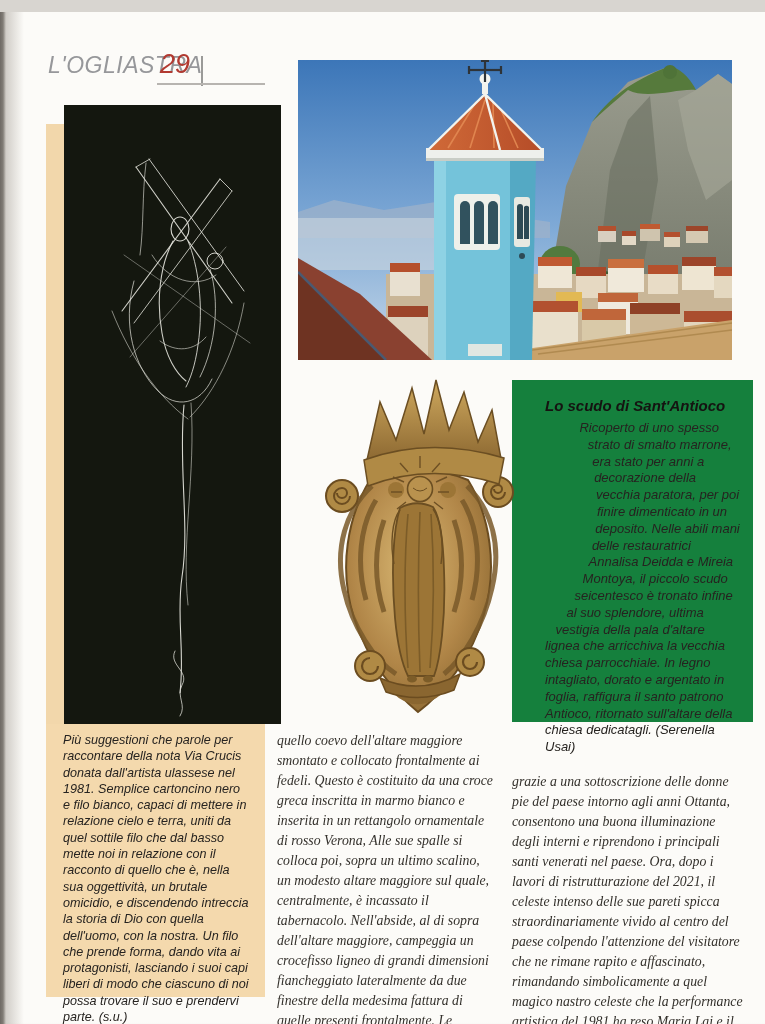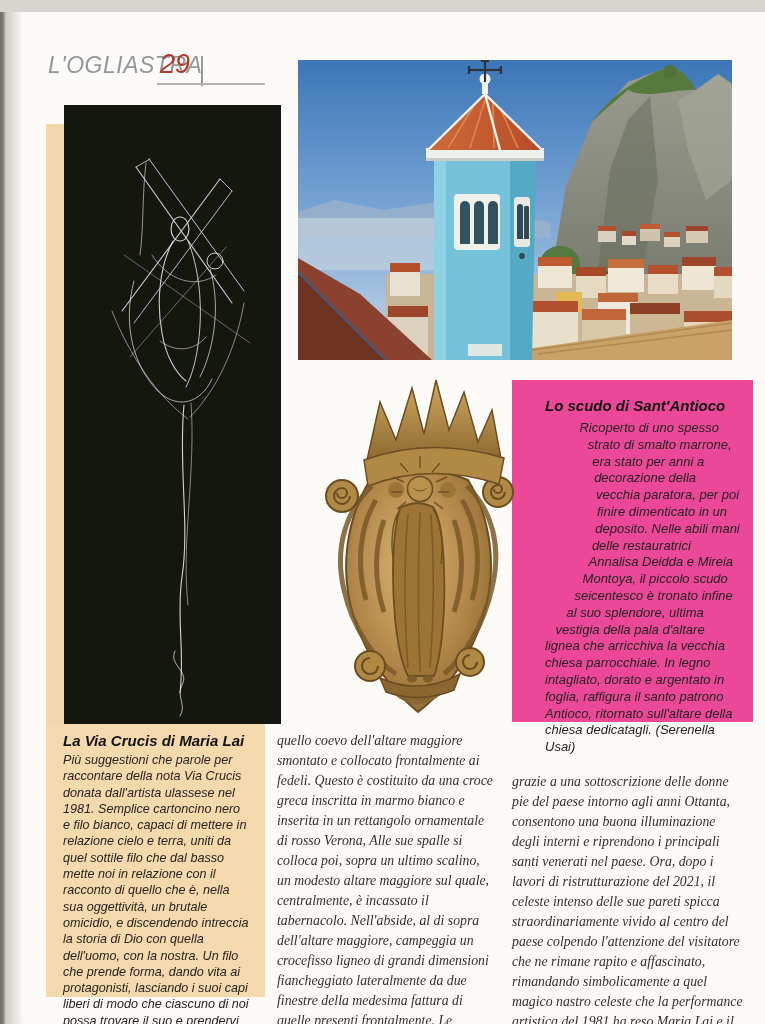--- a/index.html
+++ b/index.html
@@ -28,21 +28,21 @@
   .black-card{position:absolute;left:64px;top:93px;width:217px;height:619px;background:#14170f;}
   .black-card svg{display:block;}
 
   
   .church-photo{position:absolute;left:298px;top:48px;width:434px;height:300px;overflow:hidden;}
   .church-photo svg{display:block;}
 
   
   .scudo-box{
     position:absolute;left:512px;top:368px;width:241px;height:342px;
-    background:#ec4899;box-sizing:border-box;padding:17px 13px 0 33px;
+    background:#15803d;box-sizing:border-box;padding:17px 13px 0 33px;
   }
   .scudo-box h3{margin:0 0 6px 0;font-size:15px;font-weight:700;color:#151311;}
   .scudo-body{font-size:13px;line-height:16.8px;color:#262320;}
   .scudo-wrap-spacer{
     float:left;width:72px;height:212px;margin-top:44px;margin-left:-20px;
     shape-outside:polygon(0px 0px,26px 0px,46px 40px,52px 92px,42px 142px,16px 196px,0px 212px);
   }
 
   
   .shield-art{position:absolute;left:312px;top:356px;width:215px;height:352px;}
@@ -286,21 +286,20 @@
       <path d="M88,140 C81,162 79,204 83,250 C86,282 92,300 96,308 L122,308 C128,292 134,252 132,202 C131,166 126,146 121,139 Q104,131 88,140 Z" fill="#9c7536" stroke="#6b4e22" stroke-width="1.8"></path>
       <path d="M96,146 C92,190 92,250 96,300 M108,144 C106,190 106,252 108,304 M119,146 C122,190 122,250 118,300" stroke="#7c5c28" stroke-width="1.6" fill="none"></path>
       <path d="M88,142 C80,152 78,176 82,196 M121,141 C129,152 132,176 129,196" stroke="#6b4e22" stroke-width="1.4" fill="none"></path>
       <ellipse cx="100" cy="311" rx="5" ry="3.5" fill="#7c5c28"></ellipse>
       <ellipse cx="116" cy="311" rx="5" ry="3.5" fill="#7c5c28"></ellipse>
       <path d="M68,310 Q108,328 148,306 L142,322 Q108,336 74,324 Z" fill="#8a6630" stroke="#6b4c20" stroke-width="1.5"></path>
     </svg>
   </div>
 
   <div class="via-box">
-    <h3>La Via Crucis di Maria Lai</h3>
     <div class="via-body">Più suggestioni che parole per raccontare della nota Via Crucis donata dall'artista ulassese nel 1981. Semplice cartoncino nero e filo bianco, capaci di mettere in relazione cielo e terra, uniti da quel sottile filo che dal basso mette noi in relazione con il racconto di quello che è, nella sua oggettività, un brutale omicidio, e discendendo intreccia la storia di Dio con quella dell'uomo, con la nostra. Un filo che prende forma, dando vita ai protagonisti, lasciando i suoi capi liberi di modo che ciascuno di noi possa trovare il suo e prendervi parte. (s.u.)</div>
   </div>
 
   <div class="col col-mid">quello coevo dell'altare maggiore smontato e collocato frontalmente ai fedeli. Questo è costituito da una croce greca inscritta in marmo bianco e inserita in un rettangolo ornamentale di rosso Verona, Alle sue spalle si colloca poi, sopra un ultimo scalino, un modesto altare maggiore sul quale, centralmente, è incassato il tabernacolo. Nell'abside, al di sopra dell'altare maggiore, campeggia un crocefisso ligneo di grandi dimensioni fiancheggiato lateralmente da due finestre della medesima fattura di quelle presenti frontalmente. Le vetrate policrome, acquistate</div>
   <div class="col col-right">grazie a una sottoscrizione delle donne pie del paese intorno agli anni Ottanta, consentono una buona illuminazione degli interni e riprendono i principali santi venerati nel paese. Ora, dopo i lavori di ristrutturazione del 2021, il celeste intenso delle sue pareti spicca straordinariamente vivido al centro del paese colpendo l'attenzione del visitatore che ne rimane rapito e affascinato, rimandando simbolicamente a quel magico nastro celeste che la performance artistica del 1981 ha reso Maria Lai e il suo paese famosi in tutto il mondo.</div>
 
   <div class="bottom-shade"></div>
 </div>
 
 </body></html>

